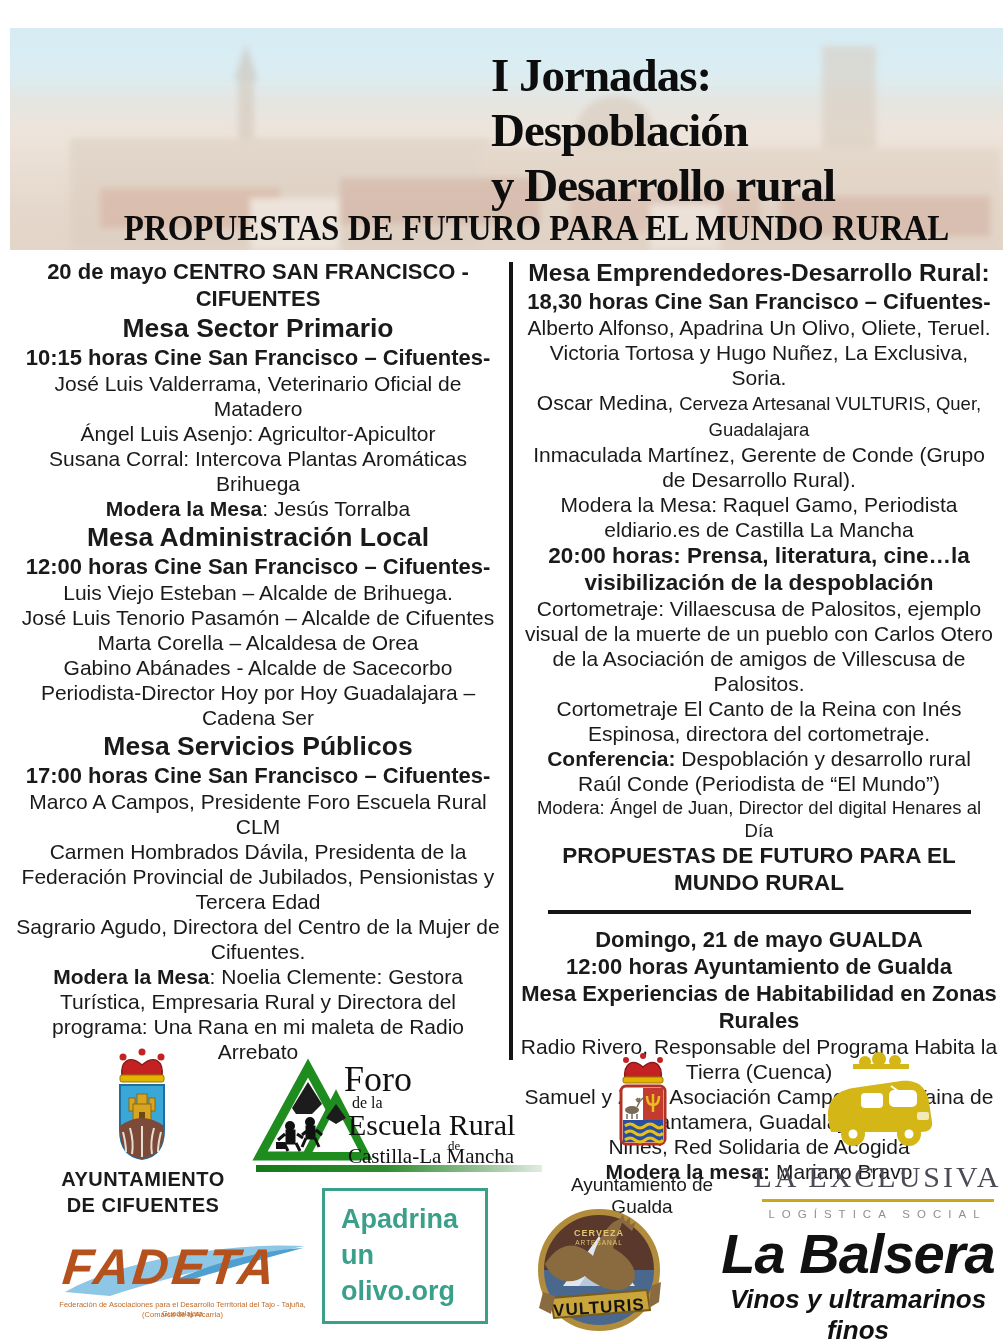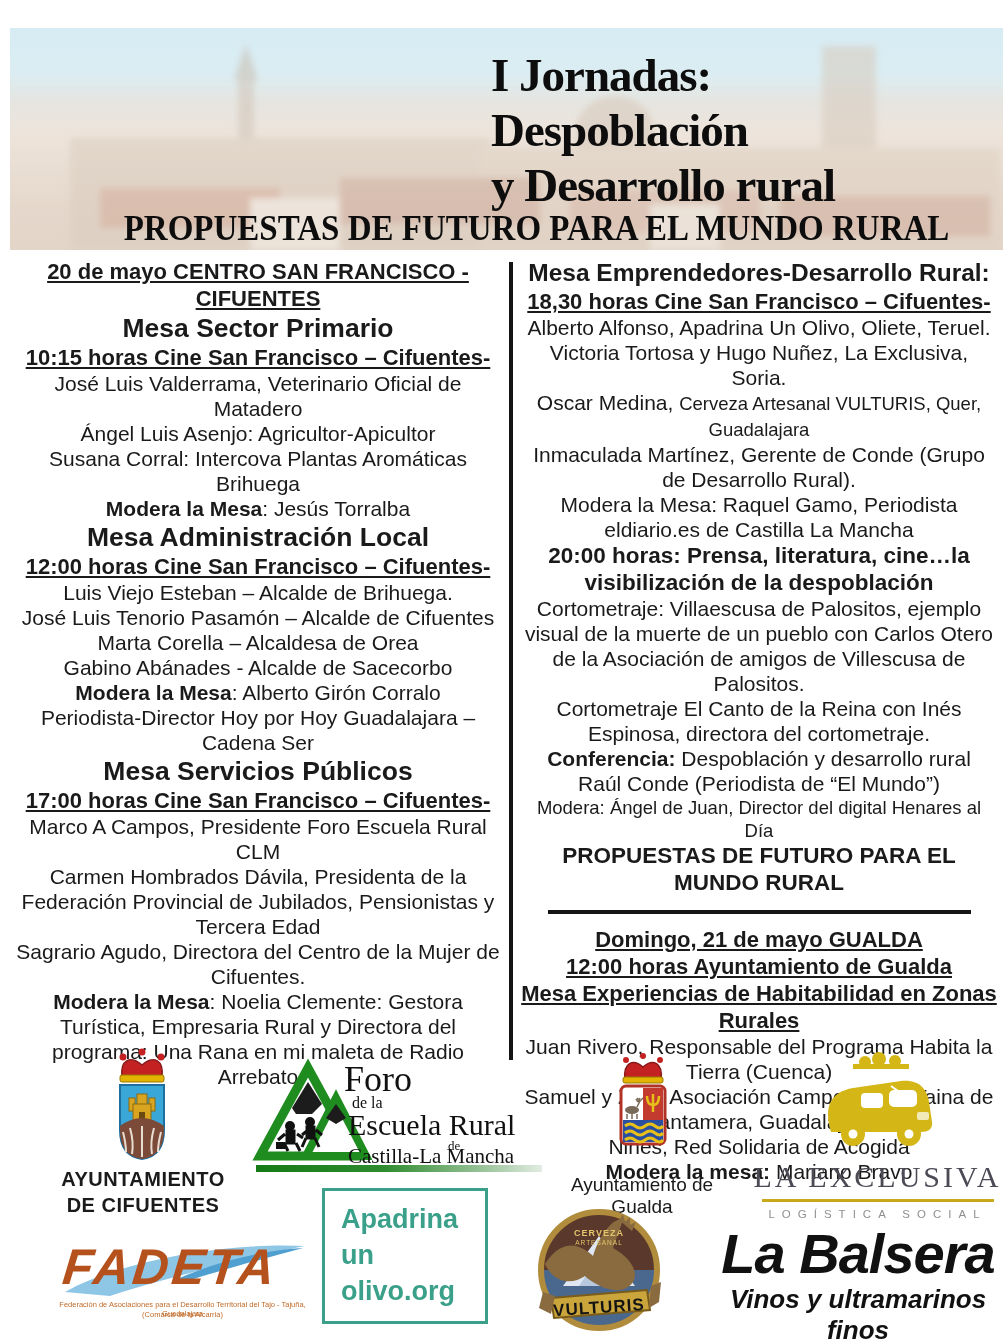--- a/index.html
+++ b/index.html
@@ -43,21 +43,21 @@
   .col { position:absolute; text-align:center; }
   .col p { margin:0; }
   .col-left  { left:12px;  top:258px; width:492px; }
   .col-right { left:520px; top:258px; width:478px; }
   .vdivider { position:absolute; left:509px; top:262px; width:4px; height:798px; background:#141414; }
   .body  { font-size:21px; line-height:25px; }
   .small { font-size:18.5px; line-height:23px; }
   .b { font-weight:bold; }
   .h27 { font-size:26.5px; line-height:32px; font-weight:bold; }
   .h25 { font-size:24.5px; line-height:30px; font-weight:bold; }
-  .t22 { font-size:22px; line-height:27px; font-weight:bold;text-decoration:underline; }
+  .t22 { font-size:22px; line-height:27px; font-weight:bold; }
   .t23 { font-size:22.5px; line-height:27px; font-weight:bold; }
   .sm-inline { font-size:18.5px; }
   .mt24 { margin-top:24px; } .mt14 { margin-top:14px; }
   .hrline { width:423px; height:4px; background:#141414; margin:14px auto 12px auto; }
   
   .abs { position:absolute; }
   .cif-caption { left:48px; top:1166px; width:190px; text-align:center; font-weight:bold; font-size:20px; line-height:26px; letter-spacing:.5px; }
   .foro { left:252px; top:1056px; width:290px; height:116px; }
   .foro-text { position:absolute; font-family:"Liberation Serif", serif; color:#101010; white-space:nowrap; }
   .foro-w1 { left:92px; top:2px;  font-size:36px; }
@@ -128,21 +128,20 @@
     <p class="body">Ángel Luis Asenjo:  Agricultor-Apicultor</p>
     <p class="body">Susana Corral: Intercova Plantas Aromáticas Brihuega</p>
     <p class="body"><span class="b">Modera  la Mesa</span><span>: Jesús Torralba</span></p>
 
     <p class="h27 mt24">Mesa Administración Local</p>
     <p class="t22">12:00 horas Cine San Francisco – Cifuentes-</p>
     <p class="body">Luis Viejo Esteban – Alcalde de Brihuega.</p>
     <p class="body">José Luis Tenorio Pasamón – Alcalde de Cifuentes</p>
     <p class="body">Marta Corella – Alcaldesa de Orea</p>
     <p class="body">Gabino Abánades - Alcalde de Sacecorbo</p>
-    <p class="body"><span class="b">Modera la Mesa</span><span>: Alberto Girón Corralo</span></p>
     <p class="body">Periodista-Director Hoy por Hoy Guadalajara – Cadena Ser</p>
 
     <p class="h27 mt14">Mesa Servicios Públicos</p>
     <p class="t22">17:00 horas Cine San Francisco – Cifuentes-</p>
     <p class="body">Marco A Campos, Presidente Foro Escuela Rural CLM</p>
     <p class="body">Carmen Hombrados Dávila, Presidenta de la Federación Provincial de Jubilados, Pensionistas y Tercera Edad</p>
     <p class="body">Sagrario Agudo, Directora del Centro de la Mujer de Cifuentes.</p>
     <p class="body"><span class="b">Modera la Mesa</span><span>: Noelia Clemente: Gestora Turística, Empresaria Rural y Directora del programa: Una Rana en mi maleta de Radio Arrebato</span></p>
   </div>
 
@@ -161,21 +160,21 @@
     <p class="body"><span class="b">Conferencia:</span><span>  Despoblación y desarrollo rural</span></p>
     <p class="body">Raúl Conde (Periodista de “El Mundo”)</p>
     <p class="small">Modera: Ángel de Juan, Director del digital Henares al Día</p>
     <p class="t23">PROPUESTAS DE FUTURO PARA EL MUNDO RURAL</p>
 
     <div class="hrline"></div>
 
     <p class="t22">Domingo, 21 de mayo GUALDA</p>
     <p class="t22">12:00 horas Ayuntamiento de Gualda</p>
     <p class="t22">Mesa Experiencias de Habitabilidad  en Zonas Rurales</p>
-    <p class="body">Juan Rivero, Responsable del Programa Habita la Tierra (Cuenca)</p>
+    <p class="body">Radio Rivero, Responsable del Programa Habita la Tierra (Cuenca)</p>
     <p class="body">Samuel y Zaid,  Asociación  Campestre La Taina de Santamera, Guadalajara</p>
     <p class="body">Nines, Red Solidaria de Acogida</p>
     <p class="body"><span class="b">Modera la mesa:</span><span> Mariano Bravo</span></p>
   </div>
 
   <svg class="abs" style="left:92px; top:1044px;" width="100" height="122" viewBox="0 0 100 122">
     <circle cx="31" cy="13" r="3.5" fill="#c42222"></circle>
       <circle cx="50" cy="8" r="3.5" fill="#c42222"></circle>
       <circle cx="69" cy="13" r="3.5" fill="#c42222"></circle>
     <path d="M30,33 C28,16 38,11 50,21 C62,11 72,16 70,33 Z" fill="#c42222" stroke="#8a1a1a" stroke-width="1.5"></path>

